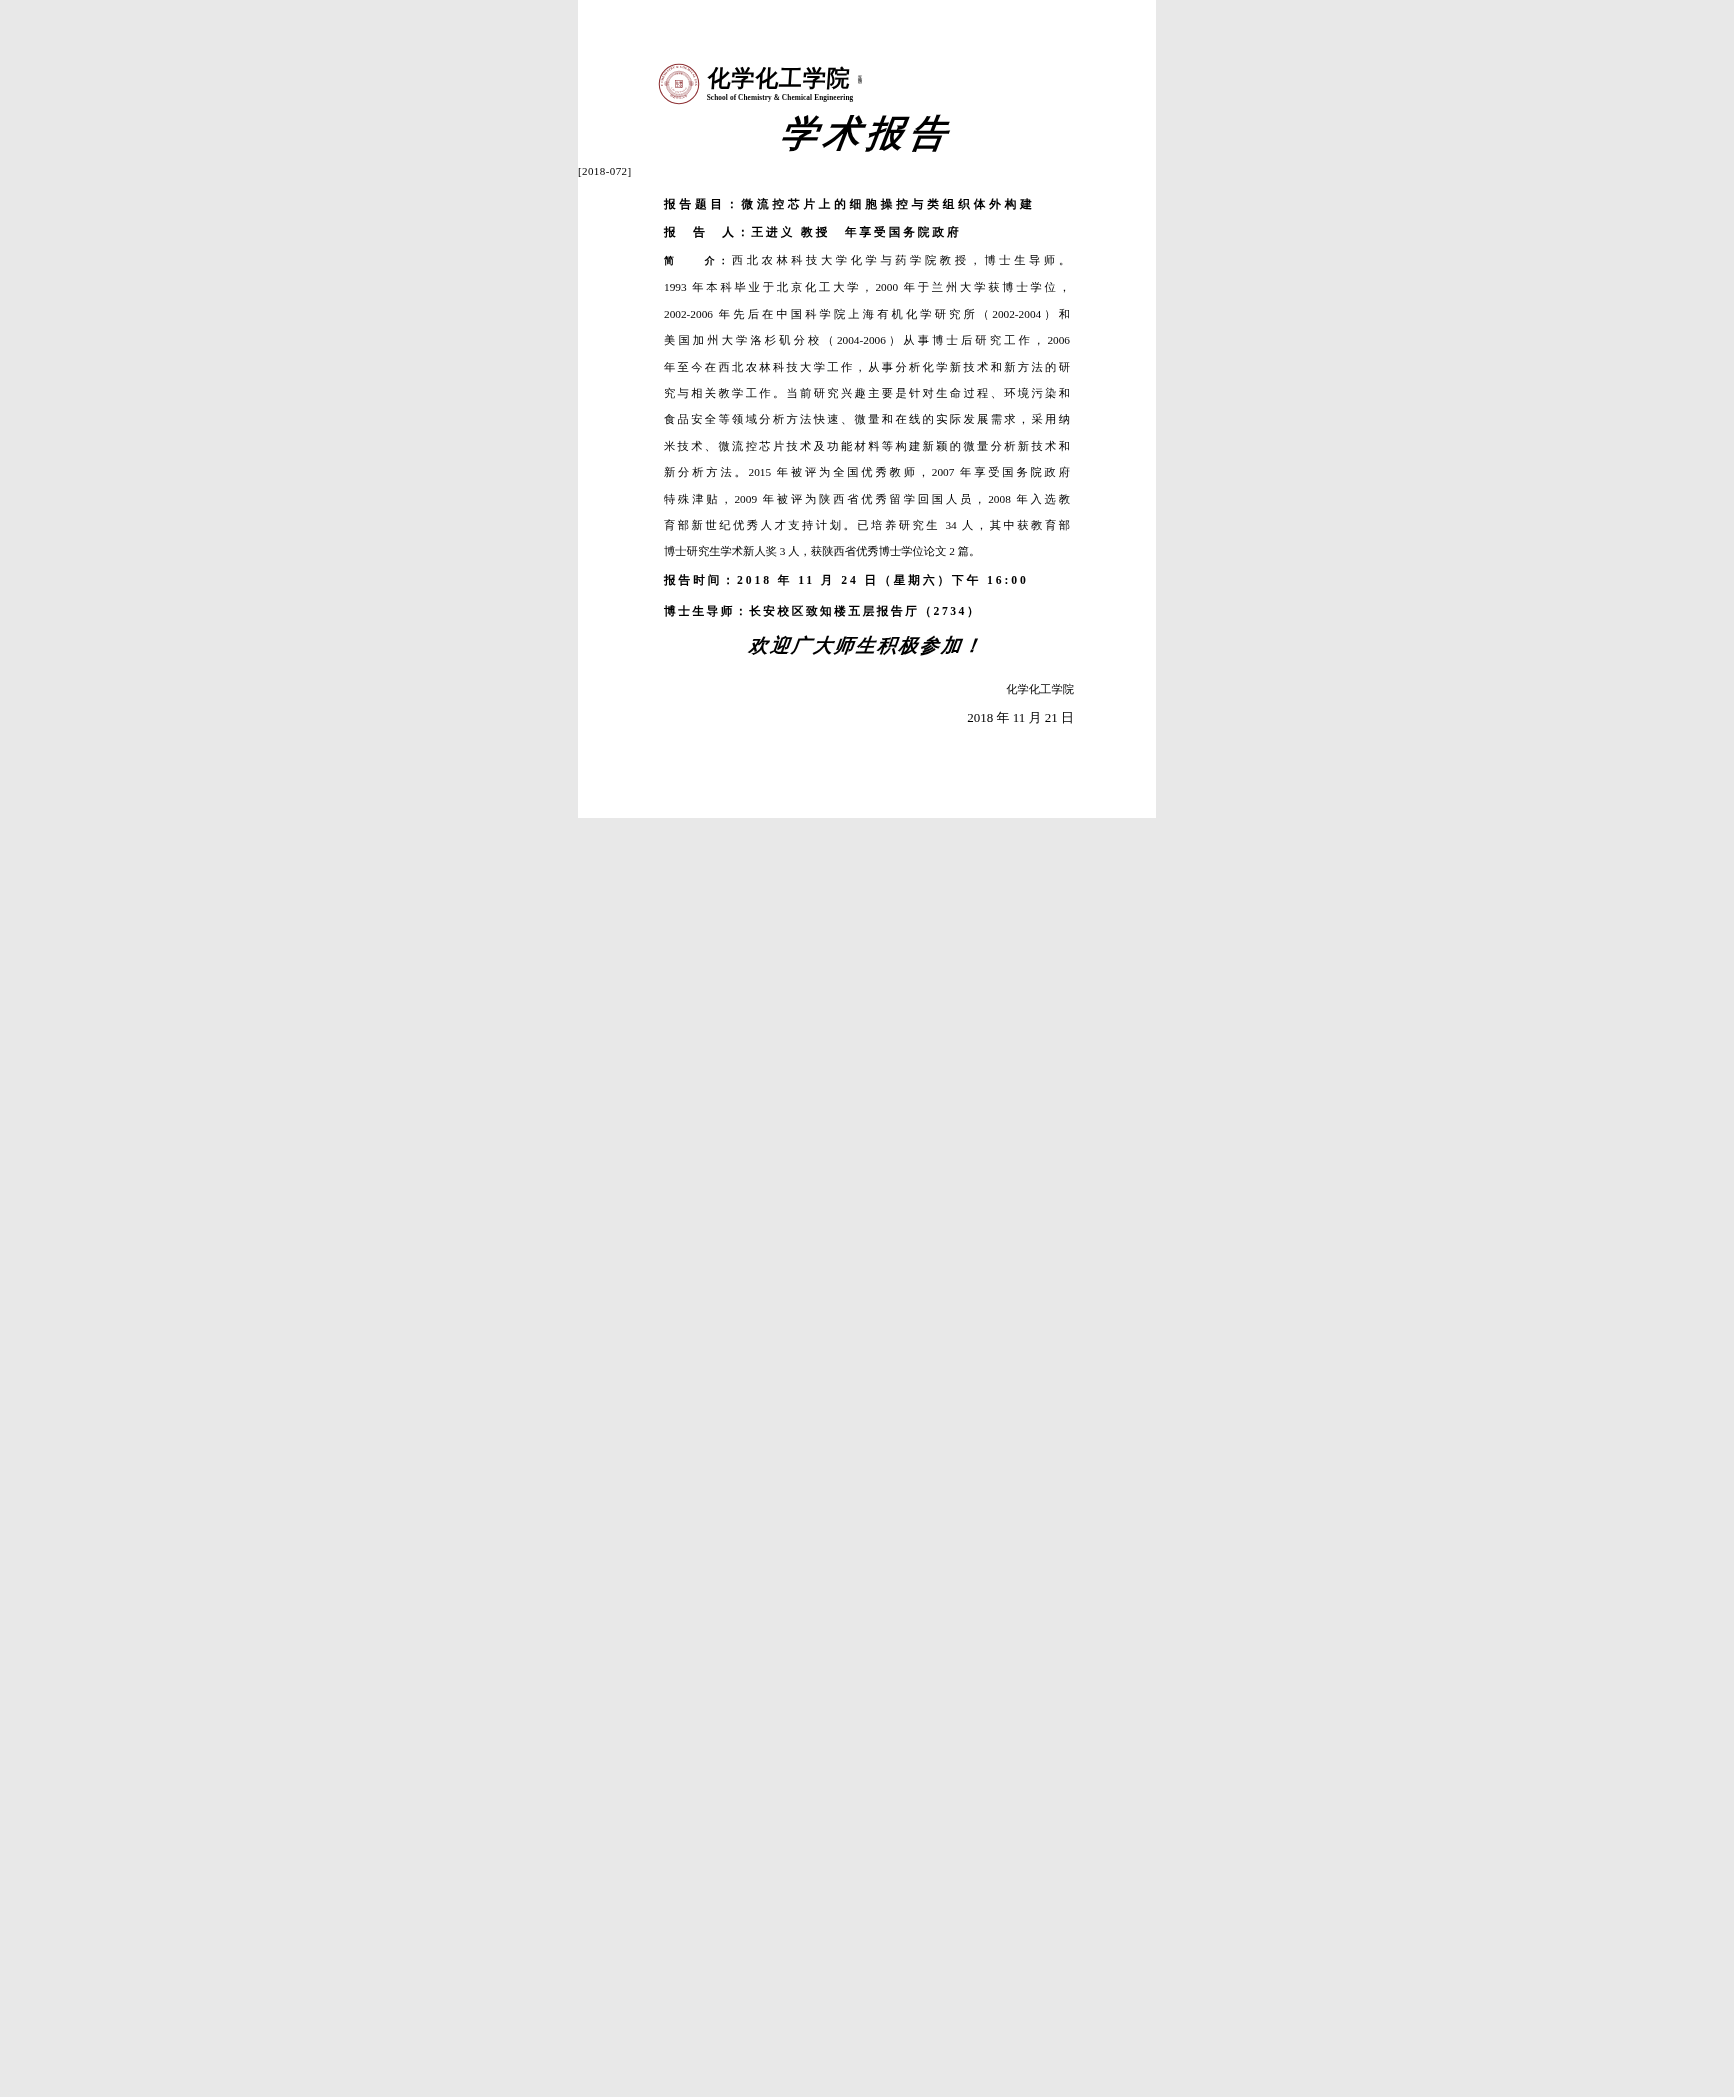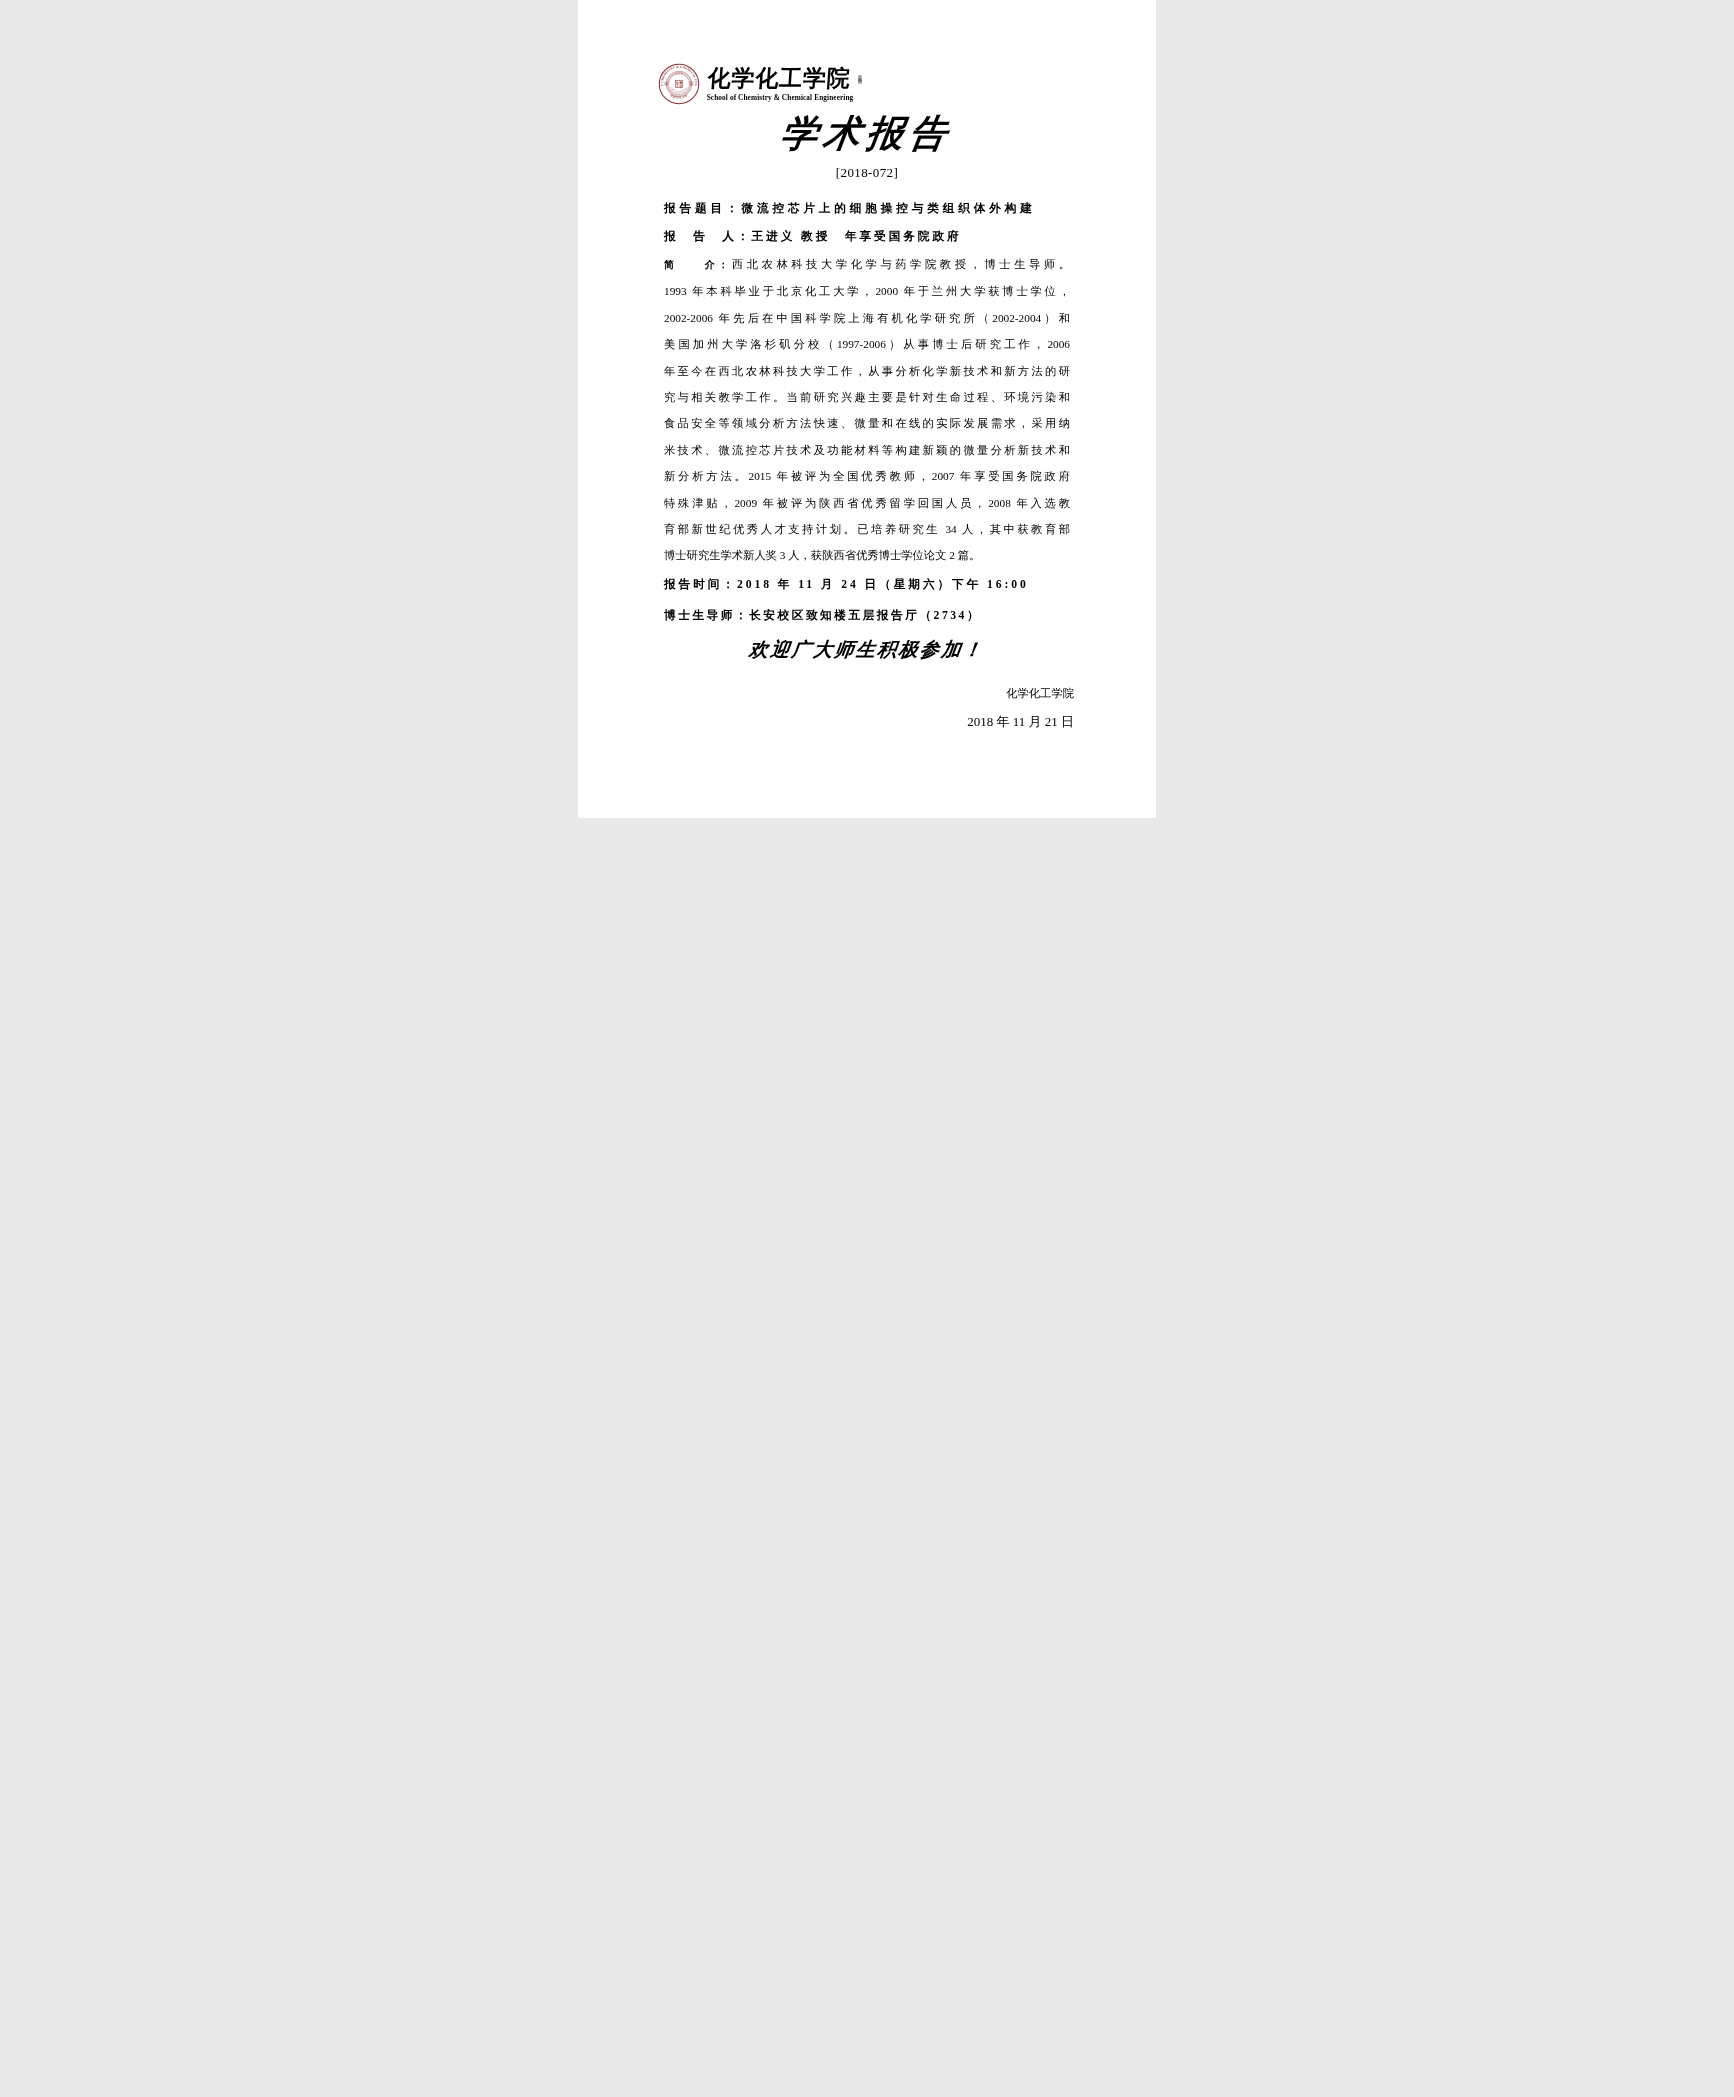--- a/index.html
+++ b/index.html
@@ -57,23 +57,22 @@
     display:inline-block;
     font-size:37px;
     font-weight:bold;
     font-style:italic;
     letter-spacing:5.9px;
     transform:skewX(-8deg);
     font-family:"DejaVu Serif","Liberation Serif",serif;
     white-space:nowrap;
   }
   .doc-number{
-    text-align:center;
     margin-top:7.6px;
-    font-size:13px;
+    font-size:11px;
     letter-spacing:0.4px;
     font-family:"Liberation Serif","DejaVu Serif",serif;
   }
   
   .content{
     width:406px;
     margin:14px auto 0 auto;
   }
   .line{
     font-size:11.3px;
@@ -199,21 +198,21 @@
 
   <div class="content">
 
     <div class="bold-line ls-topic"><span>报告题目：</span><span>微流控芯片上的细胞操控与类组织体外构建</span></div>
 
     <div class="bold-line ls-speaker"><span>报　告　人：</span><span>王进义 教授　年享受国务院政府</span></div>
 
     <div class="line jc"><span class="lab">简　　介：</span><span>西北农林科技大学化学与药学院教授，博士生导师。</span></div>
     <div class="line jc">1993 年本科毕业于北京化工大学，2000 年于兰州大学获博士学位，</div>
     <div class="line jc">2002-2006 年先后在中国科学院上海有机化学研究所（2002-2004）和</div>
-    <div class="line jc">美国加州大学洛杉矶分校（1997-2006）从事博士后研究工作，2006</div>
+    <div class="line jc">美国加州大学洛杉矶分校（2004-2006）从事博士后研究工作，2006</div>
     <div class="line jc">年至今在西北农林科技大学工作，从事分析化学新技术和新方法的研</div>
     <div class="line jc">究与相关教学工作。当前研究兴趣主要是针对生命过程、环境污染和</div>
     <div class="line jc">食品安全等领域分析方法快速、微量和在线的实际发展需求，采用纳</div>
     <div class="line jc">米技术、微流控芯片技术及功能材料等构建新颖的微量分析新技术和</div>
     <div class="line jc">新分析方法。2015 年被评为全国优秀教师，2007 年享受国务院政府</div>
     <div class="line jc">特殊津贴，2009 年被评为陕西省优秀留学回国人员，2008 年入选教</div>
     <div class="line jc">育部新世纪优秀人才支持计划。已培养研究生 34 人，其中获教育部</div>
     <div class="line">博士研究生学术新人奖 3 人，获陕西省优秀博士学位论文 2 篇。</div>
 
     <div class="bold-line ls-time"><span>报告时间：</span><span>2018 年 11 月 24 日（星期六）下午 16:00</span></div>

